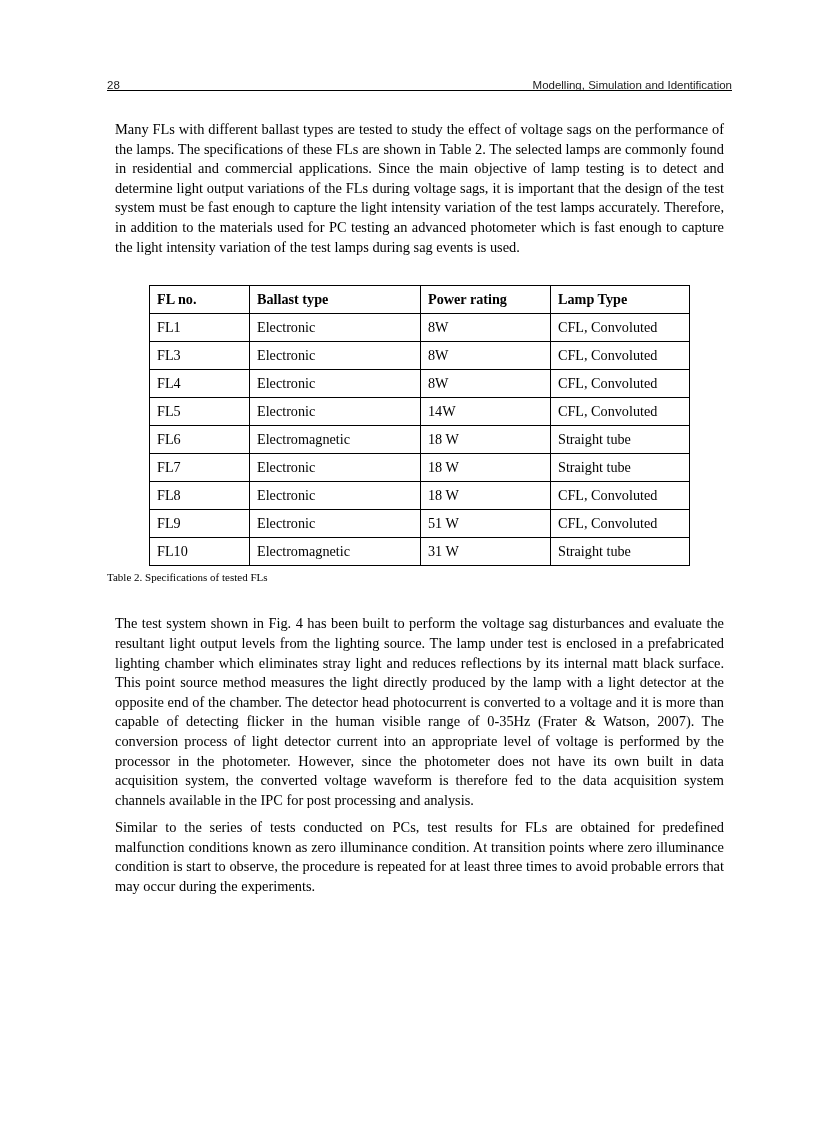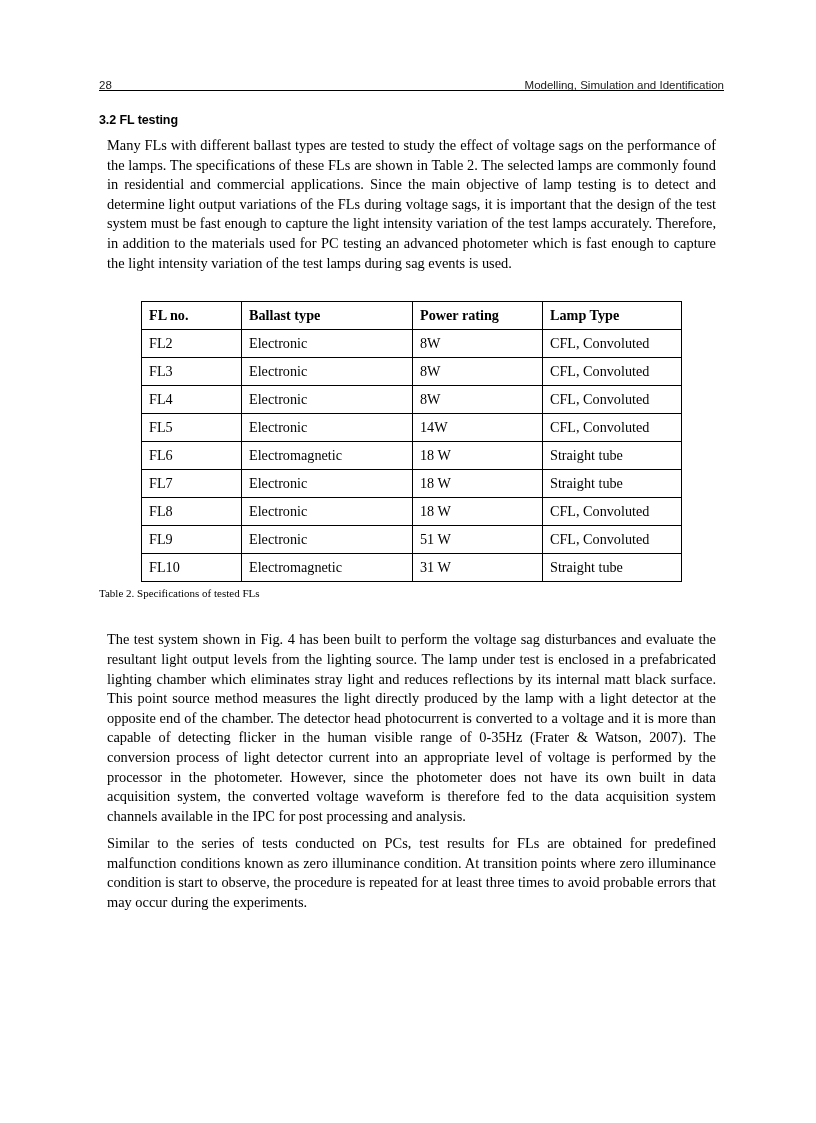--- a/index.html
+++ b/index.html
@@ -10,21 +10,21 @@
   body {
     width: 816px;
     height: 1123px;
     position: relative;
     font-family: "Liberation Serif", "DejaVu Serif", serif;
     color: #000000;
     overflow: hidden;
   }
   .page {
     position: absolute;
-    left: 4px;
+    left: 12px;
     top: 0;
     width: 756px;
     height: 1123px;
   }
   
   .header {
     position: absolute;
     left: 95px;
     top: 68px;
     width: 625px;
@@ -117,21 +117,20 @@
 <div class="page">
 
   <div class="header">
     <span>28</span>
     <span>Modelling, Simulation and Identification</span>
   </div>
   <div class="header-rule"></div>
 
   <div class="content">
 
-    <h2 class="section-heading">3.2 FL testing</h2>
 
     <p class="body-text last-line-natural">Many FLs with different ballast types are tested to study the effect of voltage sags on the performance of the lamps. The specifications of these FLs are shown in Table 2. The selected lamps are commonly found in residential and commercial applications. Since the main objective of lamp testing is to detect and determine light output variations of the FLs during voltage sags, it is important that the design of the test system must be fast enough to capture the light intensity variation of the test lamps accurately. Therefore, in addition to the materials used for PC testing an advanced photometer which is fast enough to capture the light intensity variation of the test lamps during sag events is used.</p>
 
     <div class="spacer-line"></div>
 
     <div class="table-wrap">
       <table class="specs">
         <colgroup>
           <col class="col-flno">
           <col class="col-ballast">
@@ -141,21 +140,21 @@
         <thead>
           <tr>
             <th>FL no.</th>
             <th>Ballast type</th>
             <th>Power rating</th>
             <th>Lamp Type</th>
           </tr>
         </thead>
         <tbody>
           <tr>
-            <td>FL2</td>
+            <td>FL1</td>
             <td>Electronic</td>
             <td>8W</td>
             <td>CFL, Convoluted</td>
           </tr>
           <tr>
             <td>FL3</td>
             <td>Electronic</td>
             <td>8W</td>
             <td>CFL, Convoluted</td>
           </tr>

